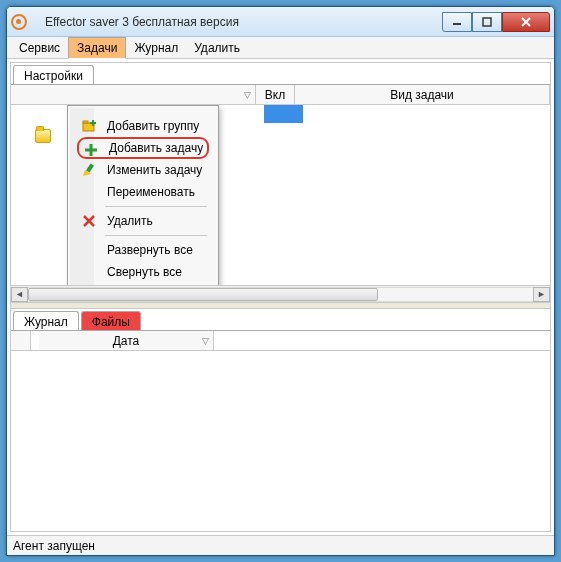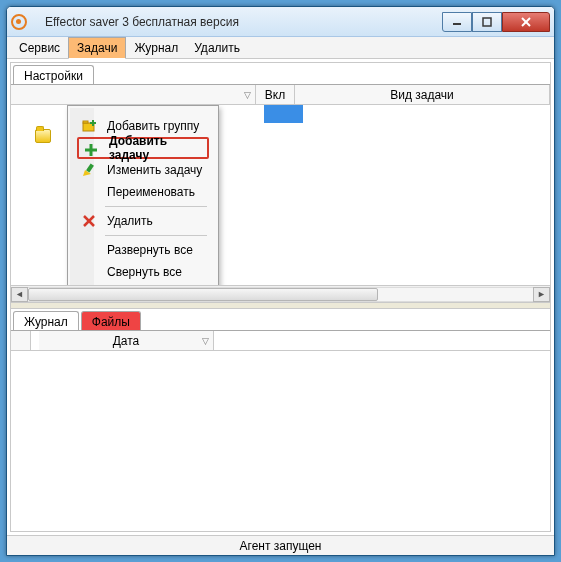--- a/index.html
+++ b/index.html
@@ -28,26 +28,26 @@
   .folder-row { position:absolute; left:24px; top:24px; width:16px; height:14px; background:linear-gradient(#fff2b0,#f0c419); border:1px solid #c9a40a; border-radius:2px; }
   .folder-row:before { content:""; position:absolute; top:-4px; left:0; width:6px; height:4px; background:#f0c419; border:1px solid #c9a40a; border-bottom:none; border-radius:2px 2px 0 0; }
   .hscroll { height:17px; background:#f0f0f0; border-top:1px solid #c9c9c9; display:flex; align-items:center; }
   .hscroll .btn { width:17px; height:15px; border:1px solid #b5b5b5; background:#e8e8e8; display:flex; align-items:center; justify-content:center; font-size:9px; color:#555; }
   .hscroll .track { flex:1; height:15px; background:#f5f5f5; border-top:1px solid #dcdcdc; border-bottom:1px solid #dcdcdc; position:relative; }
   .hscroll .thumb { position:absolute; left:0; top:0; height:13px; width:350px; background:linear-gradient(#f6f6f6,#dcdcdc); border:1px solid #b5b5b5; border-radius:2px; }
   .splitter { height:7px; background:#ece9d8; border-top:1px solid #c9c9c9; border-bottom:1px solid #c9c9c9; cursor:row-resize; }
   .tabs-bot { display:flex; padding:2px 2px 0 2px; border-bottom:1px solid #a9a9a9; height:22px; }
   .log-head { display:flex; height:20px; border-bottom:1px solid #c9c9c9;gap:8px; }
   .log-body { flex:1; background:#fff; }
-  .statusbar { height:20px; border-top:1px solid #c9c9c9; background:#f4f4f4; display:flex; align-items:center; padding:0 6px;justify-content:center; }
+  .statusbar { height:20px; border-top:1px solid #c9c9c9; background:#f4f4f4; display:flex; align-items:center; padding:0 6px; }
 
   .dropdown { position:absolute; left:56px; top:0; width:152px; background:#f7f7f7; border:1px solid #a0a0a0; box-shadow:2px 3px 5px rgba(0,0,0,0.25); z-index:19; padding:9px; }
   .dstrip { position:absolute; left:2px; top:2px; bottom:2px; width:24px; background:#eeeeee; }
   .ditem { position:relative; height:22px; display:flex; align-items:center; padding-left:30px; }
-  .ditem.h { border:2px solid #d63a2b; border-radius:2px;font-weight:bold; }
+  .ditem.h { border:2px solid #d63a2b; border-radius:9px; }
   .dicon { position:absolute; left:4px; top:3px; width:16px; height:16px; display:flex; align-items:center; justify-content:center; }
   .dsep { height:1px; background:#c9c9c9; margin:3px 2px 3px 28px; }
   svg { display:block; }
   .sel-cell { position:absolute; left:253px; top:0; width:39px; height:18px; background:#3a8ee6; }
 </style>
 </head>
 <body>
 
 <div class="window">
 

